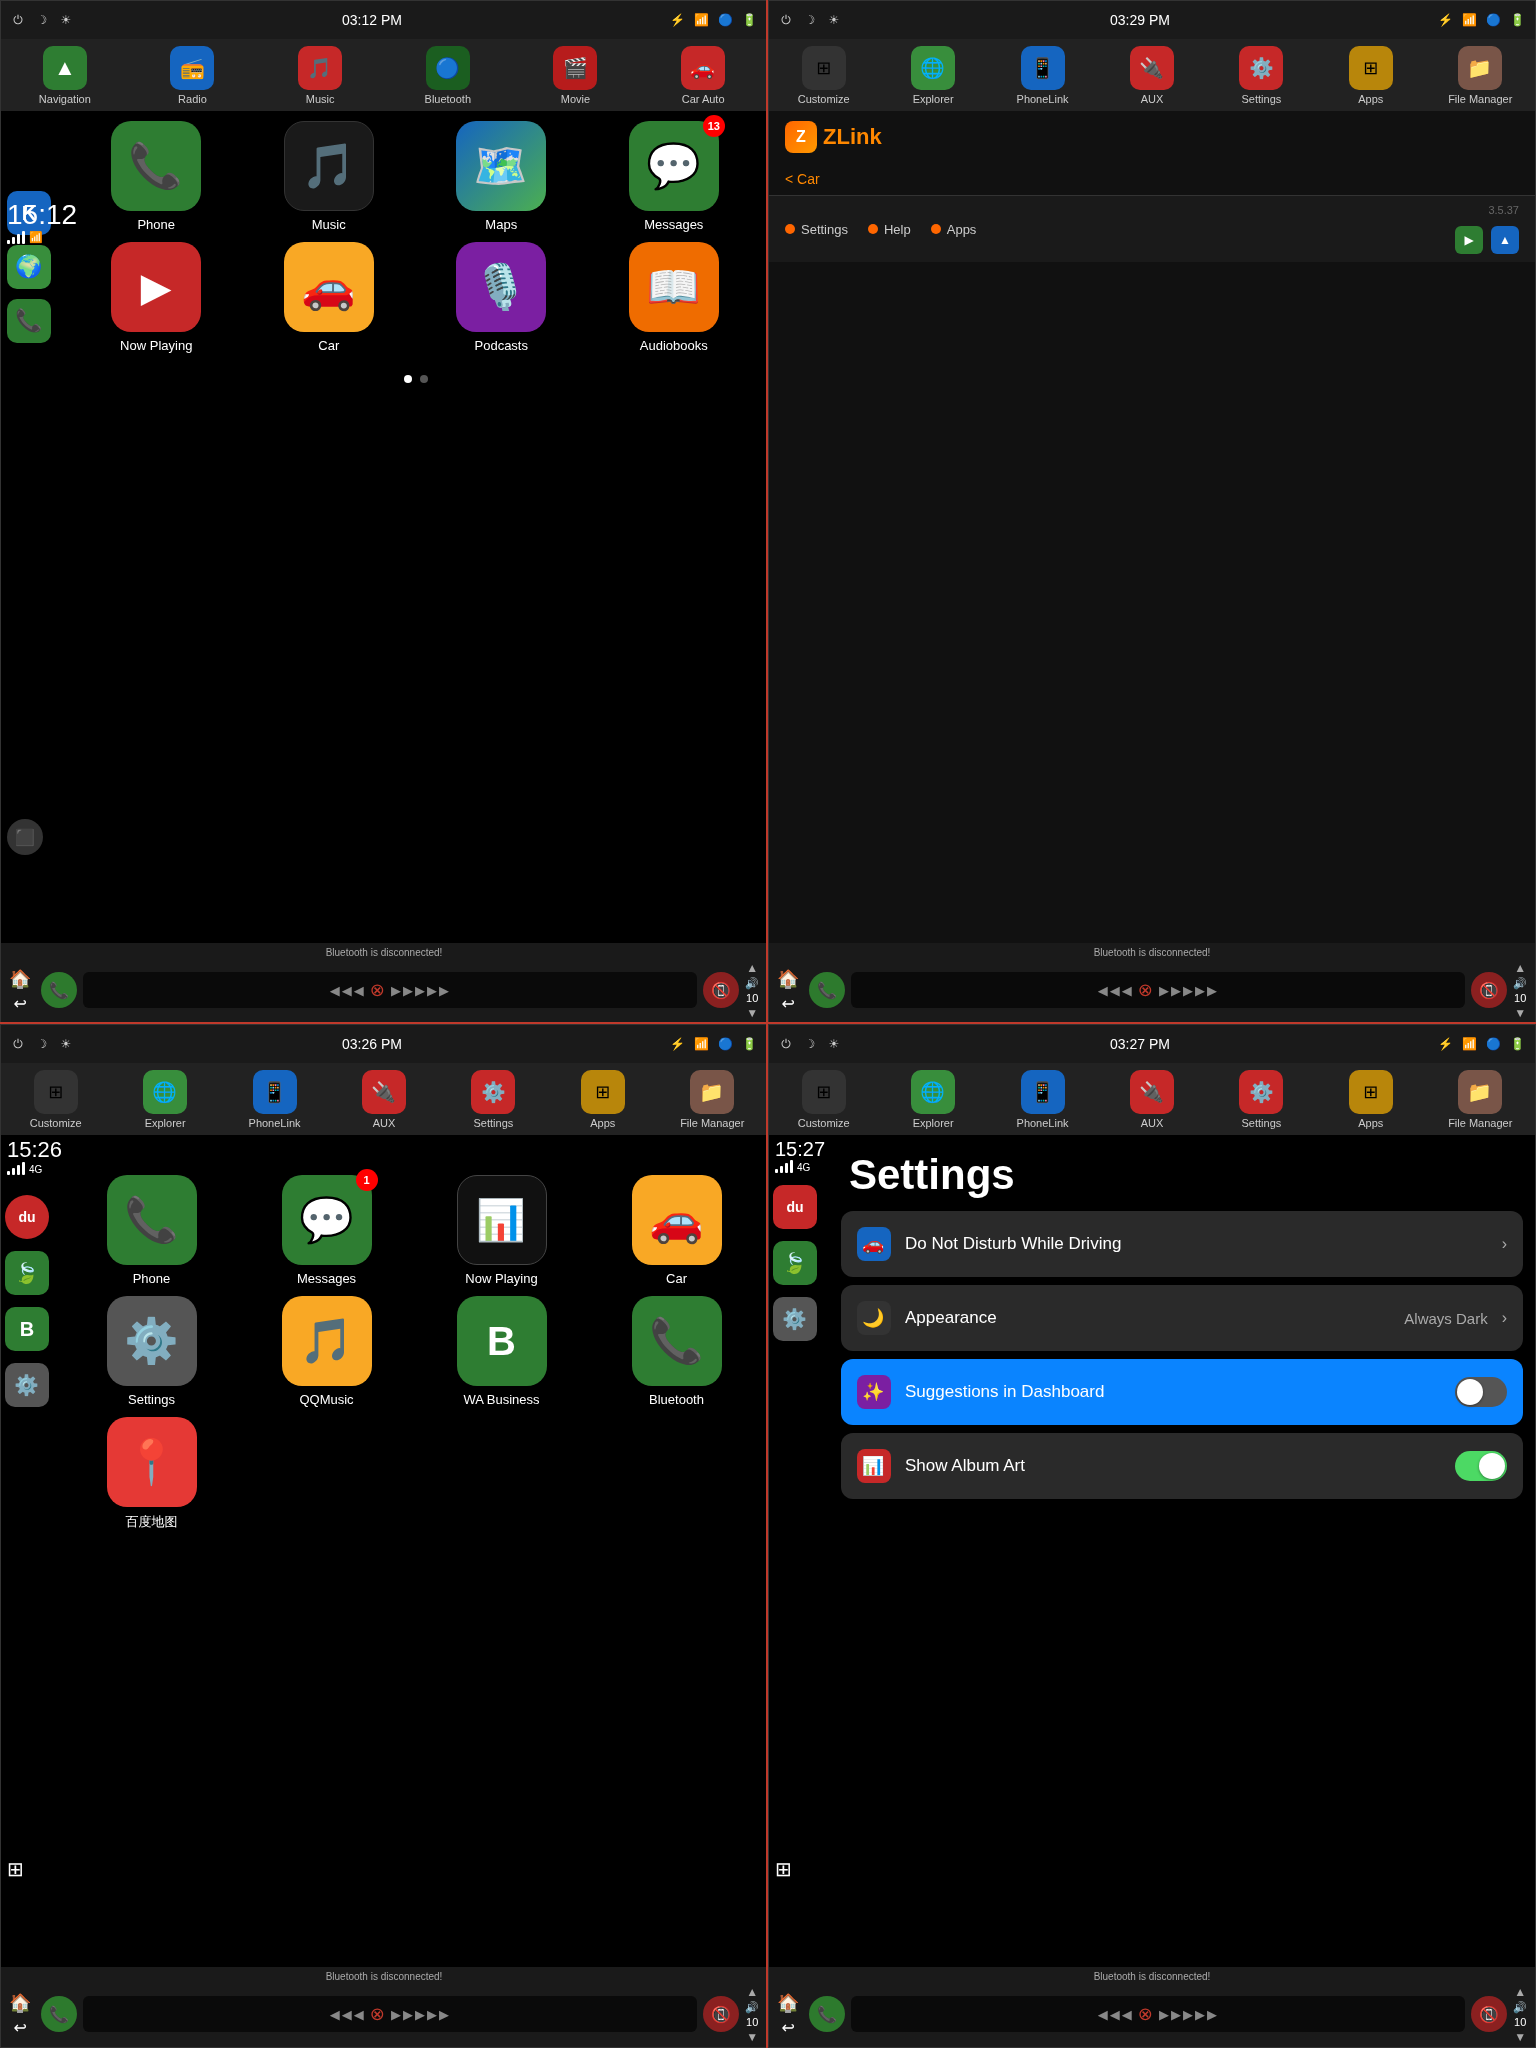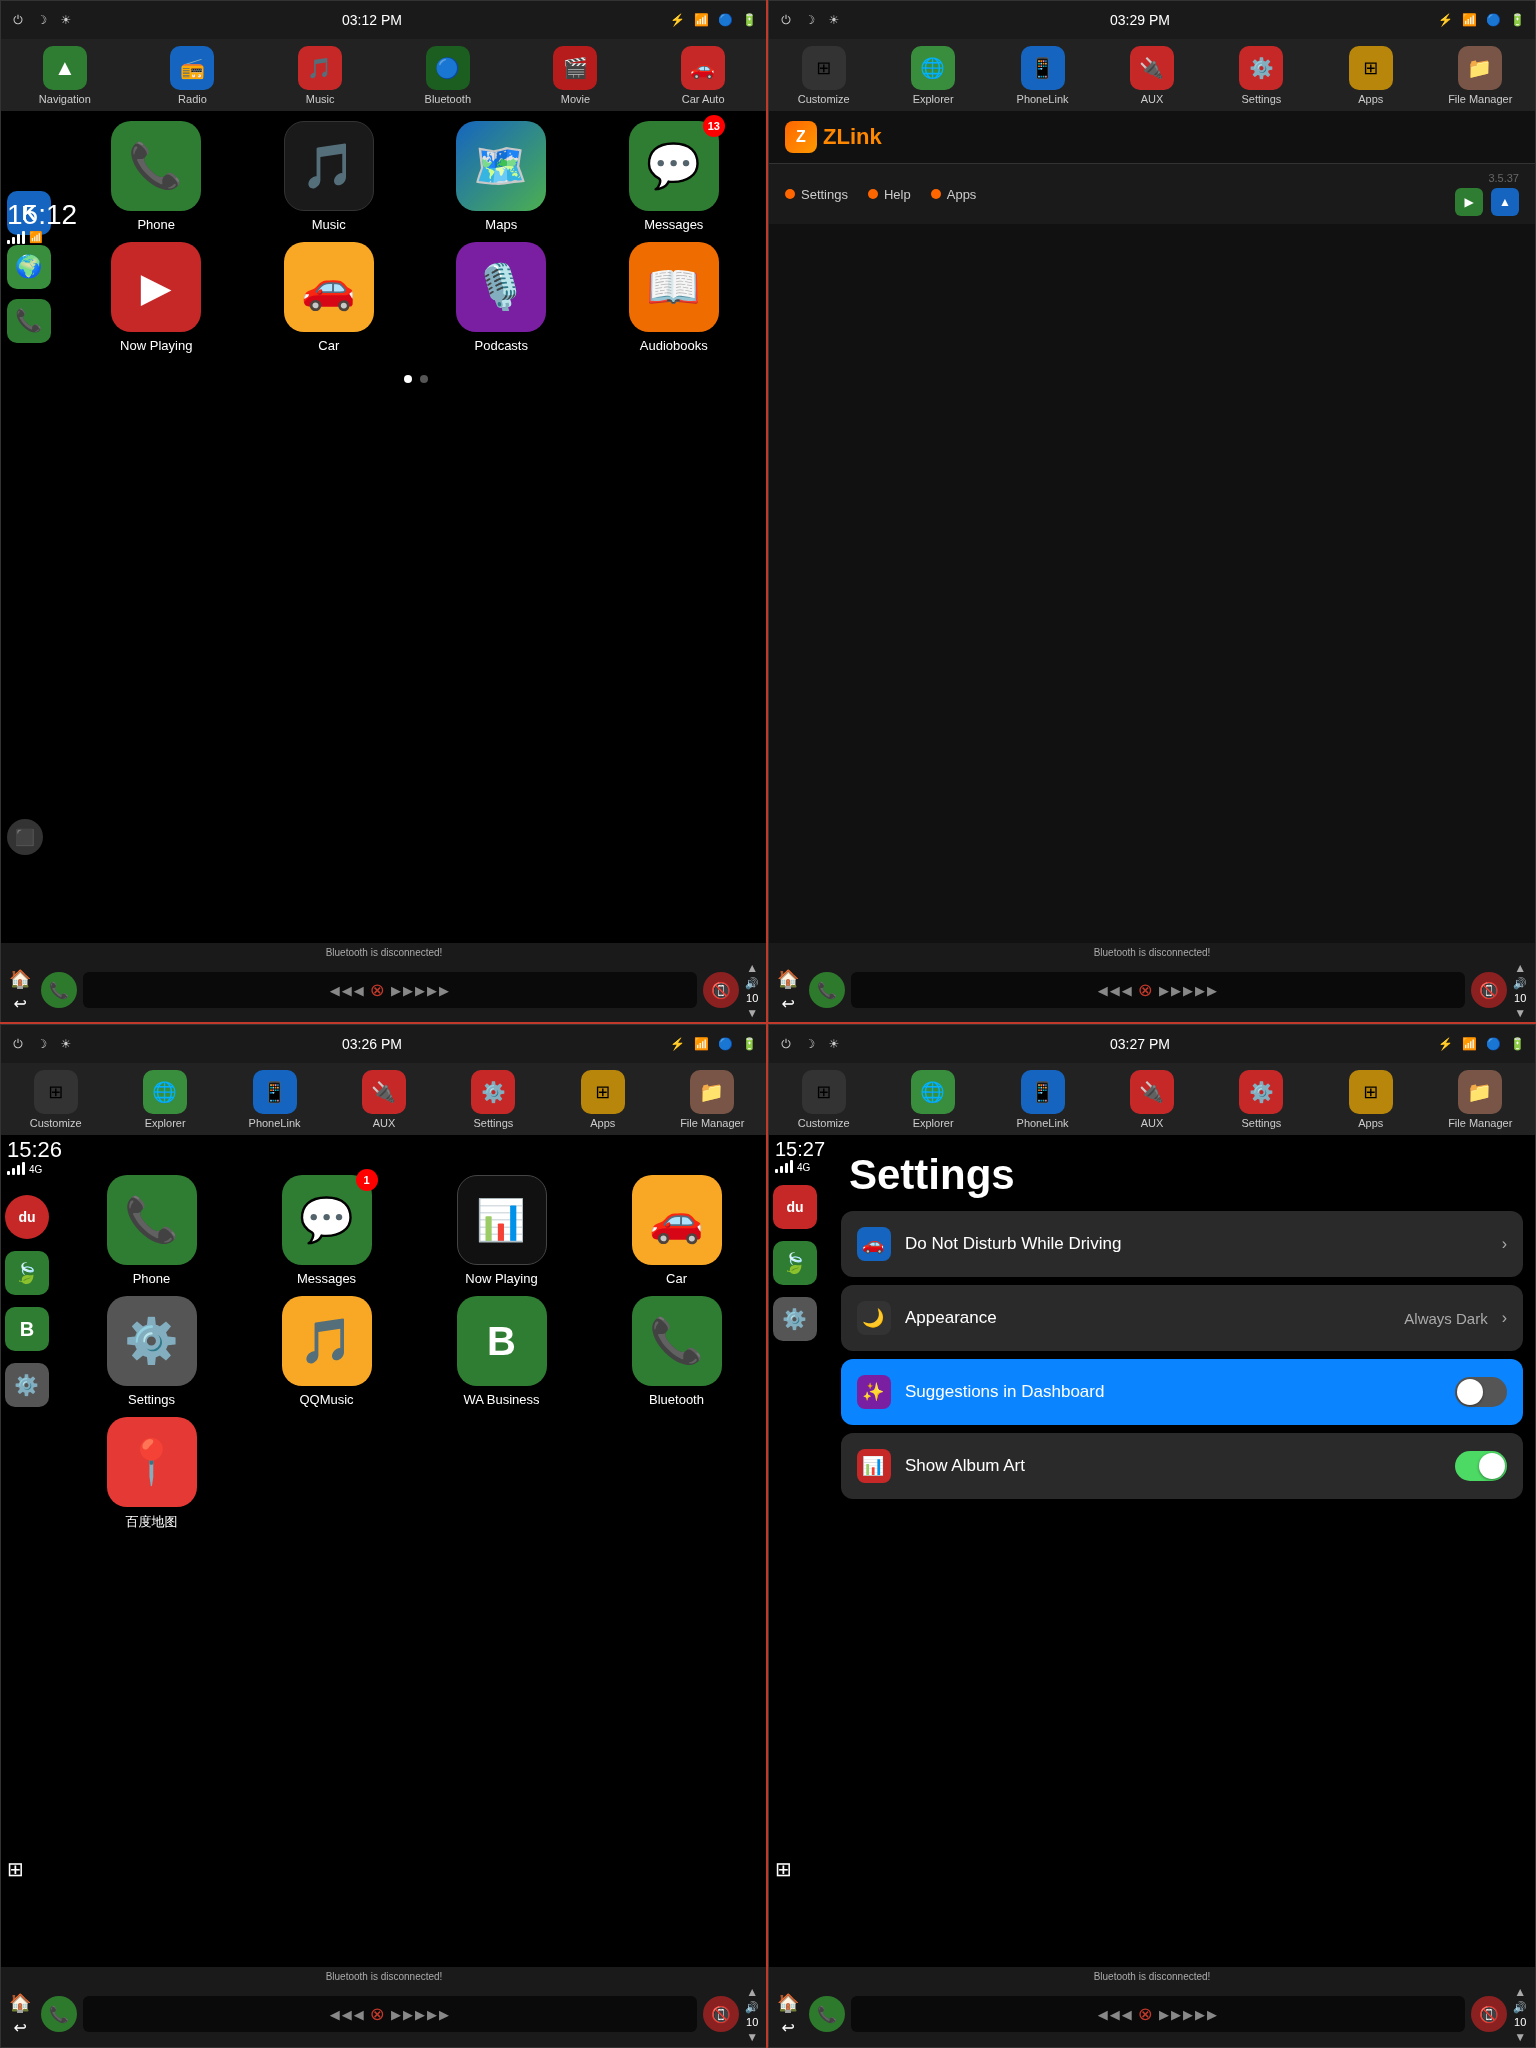--- a/index.html
+++ b/index.html
@@ -704,38 +704,41 @@
   </div>
 
   <div class="content" style="background:#111;display:flex;flex-direction:column;">
 
     <div class="zlink-header">
       <div class="zlink-logo">
         <div class="zlink-logo-icon">Z</div>
         <span class="zlink-logo-text">ZLink</span>
       </div>
     </div>
+    <div class="back-nav">
+      <span>&lt; Car</span>
+    </div>
 
 
     <div class="zlink-footer">
       <div class="zlink-footer-btns">
         <div class="zlink-footer-btn">
           <div class="footer-dot"></div>
           <span>Settings</span>
         </div>
         <div class="zlink-footer-btn">
           <div class="footer-dot"></div>
           <span>Help</span>
         </div>
         <div class="zlink-footer-btn">
           <div class="footer-dot"></div>
           <span>Apps</span>
         </div>
       </div>
-      <div style="display:flex;flex-direction:column;align-items:flex-end;gap:4px;">
+      <div style="display:flex;flex-direction:column;align-items:flex-end;gap:10px;">
         <span class="zlink-version">3.5.37</span>
         <div class="zlink-footer-icons">
           <div class="zlink-footer-icon" style="background:#2e7d32;">
               <span style="color:#fff;font-size:12px;">▶</span>
             </div>
           <div class="zlink-footer-icon" style="background:#1565c0;">
               <span style="color:#fff;font-size:12px;">▲</span>
             </div>
         </div>
       </div>

